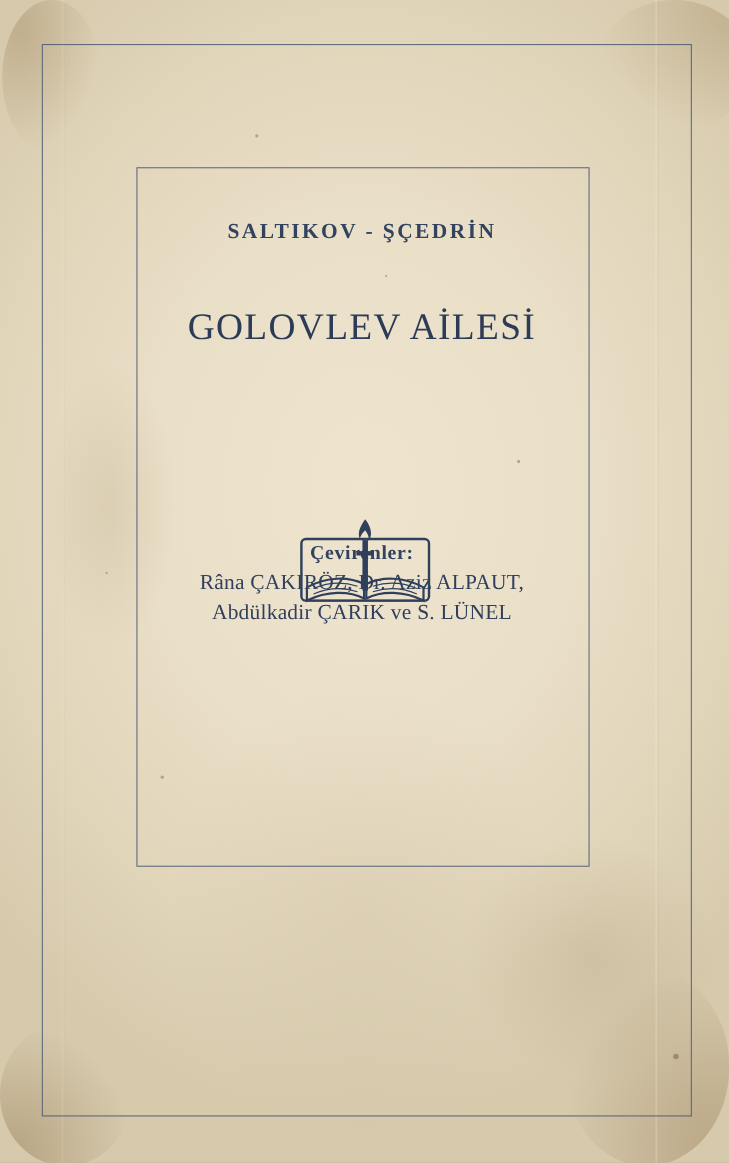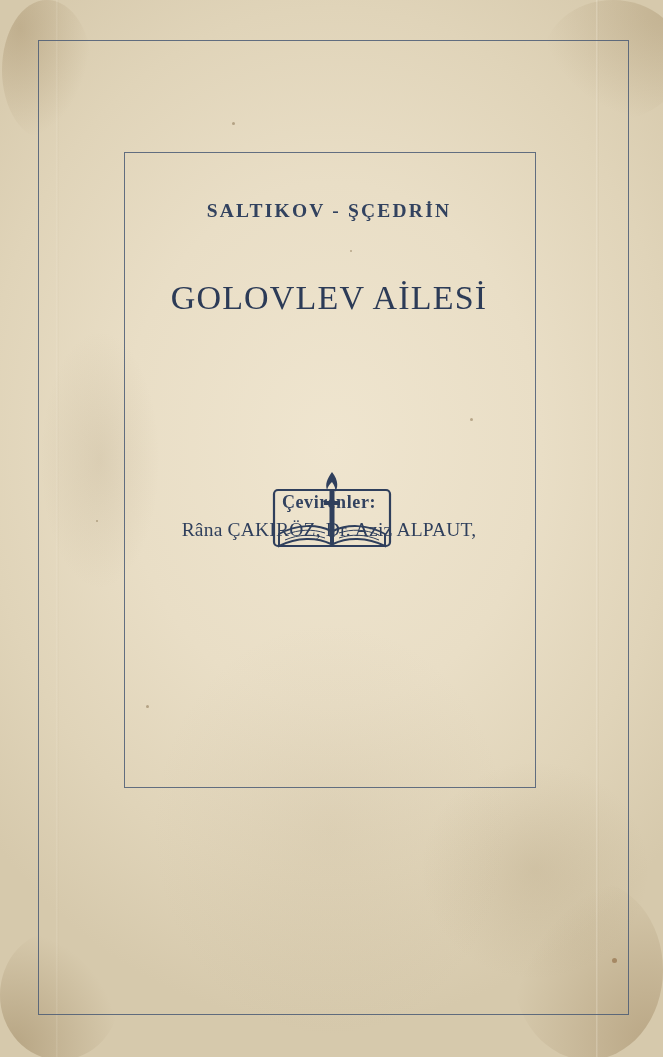--- a/index.html
+++ b/index.html
@@ -160,20 +160,21 @@
   <div class="speck" style="left:96px; top:520px; width:2px; height:2px;"></div>
 
   <div class="outer-frame"></div>
   <div class="inner-frame"></div>
 
   <div class="text-block">
     <div class="author">SALTIKOV - ŞÇEDRİN</div>
     <div class="title">GOLOVLEV AİLESİ</div>
     <div class="translators-label">Çevirenler:</div>
     <div class="translators-line">Râna ÇAKIRÖZ,  Dr. Aziz ALPAUT,</div>
+    <div class="translators-line">Abdülkadir ÇARIK ve S. LÜNEL</div>
   </div>
 
   <div class="emblem">
     <svg width="150" height="100" viewBox="0 0 150 100">
 
       <path d="M75 4 C70 11, 68 16, 70 22 C71 18, 73 16, 75 14 C77 17, 79 20, 78 24 C81 20, 82 13, 75 4 Z" fill="#2f3f5c"></path>
 
       <rect x="72.5" y="23" width="5" height="46" fill="#2f3f5c"></rect>
       <rect x="67" y="33" width="16" height="4" fill="#2f3f5c"></rect>
 

